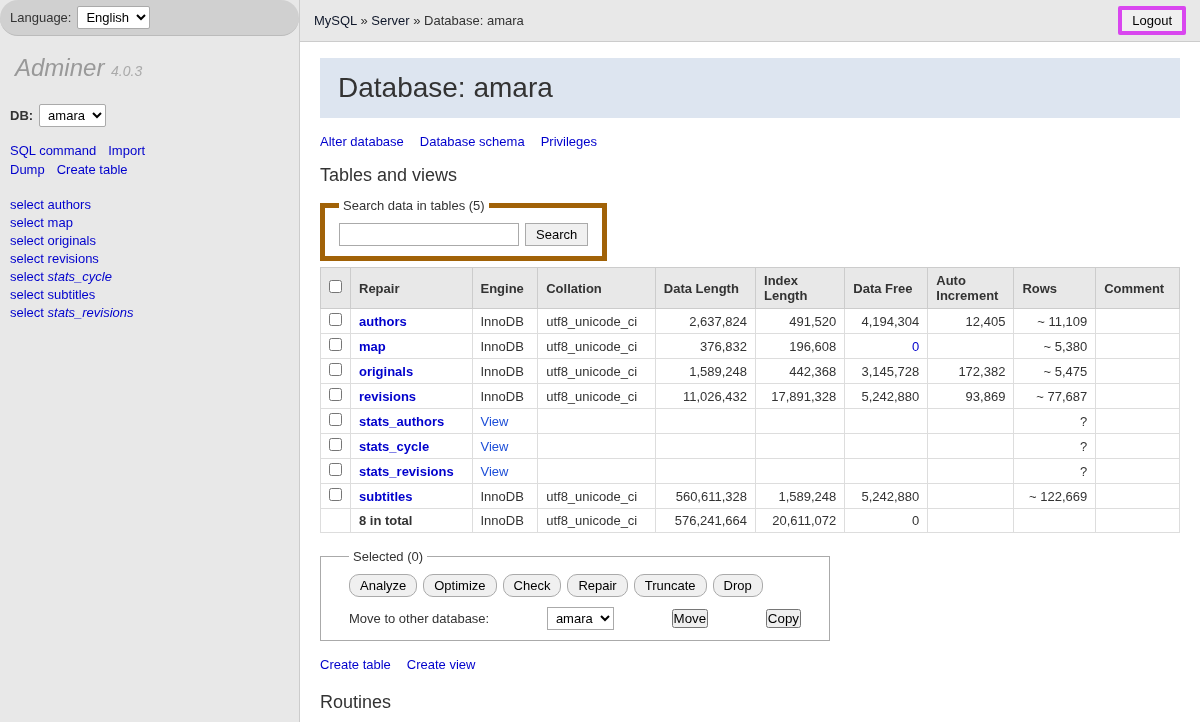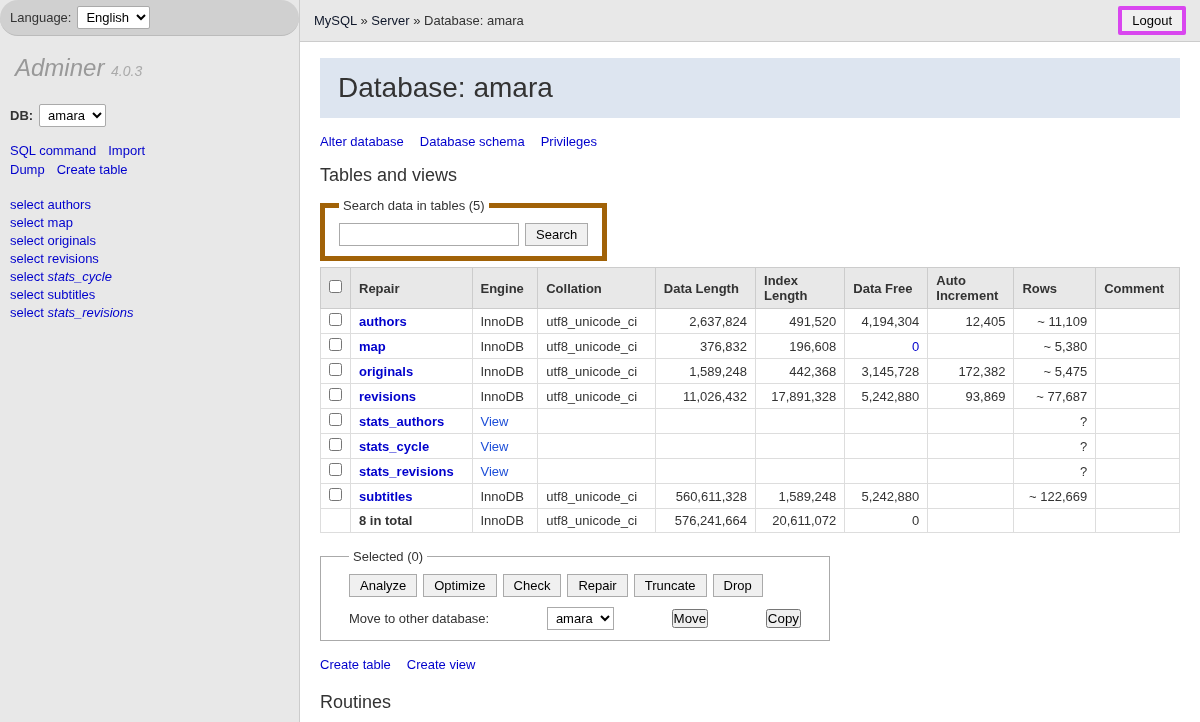--- a/index.html
+++ b/index.html
@@ -244,21 +244,21 @@
       margin-bottom: 10px;
       flex-wrap: wrap;
     }
 
     .btn-row button, .action-btn {
       padding: 3px 10px;
       font-size: 13px;
       background: #f0f0f0;
       border: 1px solid #aaa;
       cursor: pointer;
-      border-radius: 0;
+      border-radius: 10px;
     }
 
     .move-row {
       display: flex;
       align-items: center;
       gap: 8px;
       justify-content: space-between;
     }
 
     .move-row label { font-size: 13px; }

